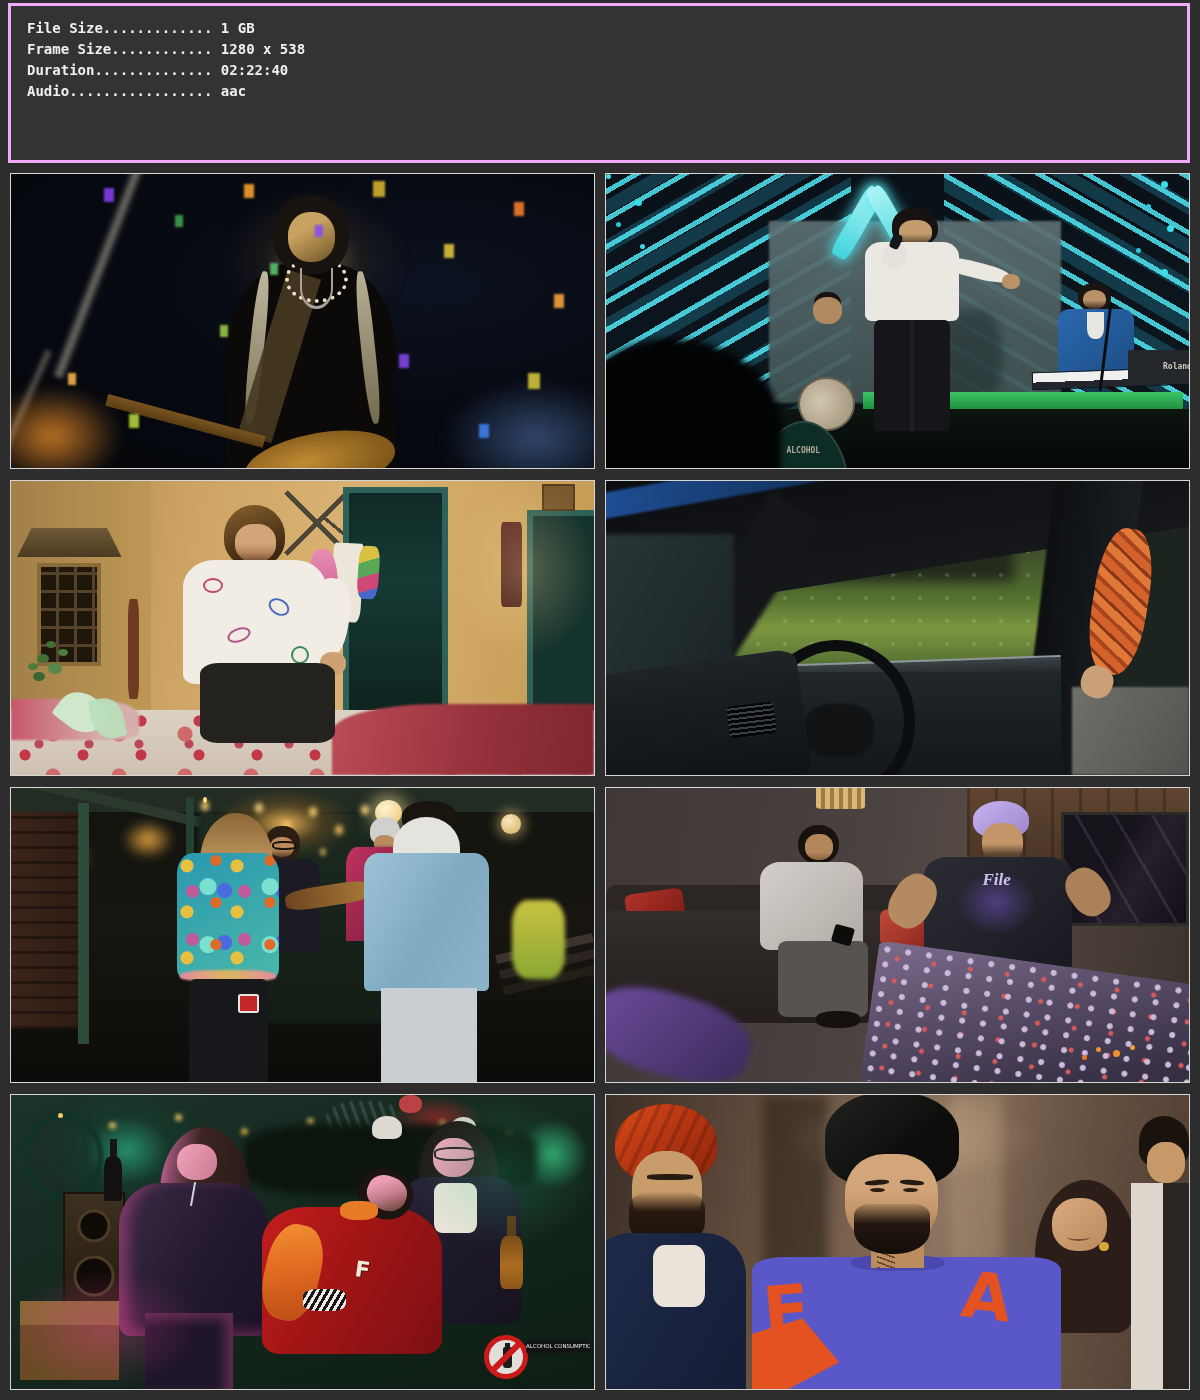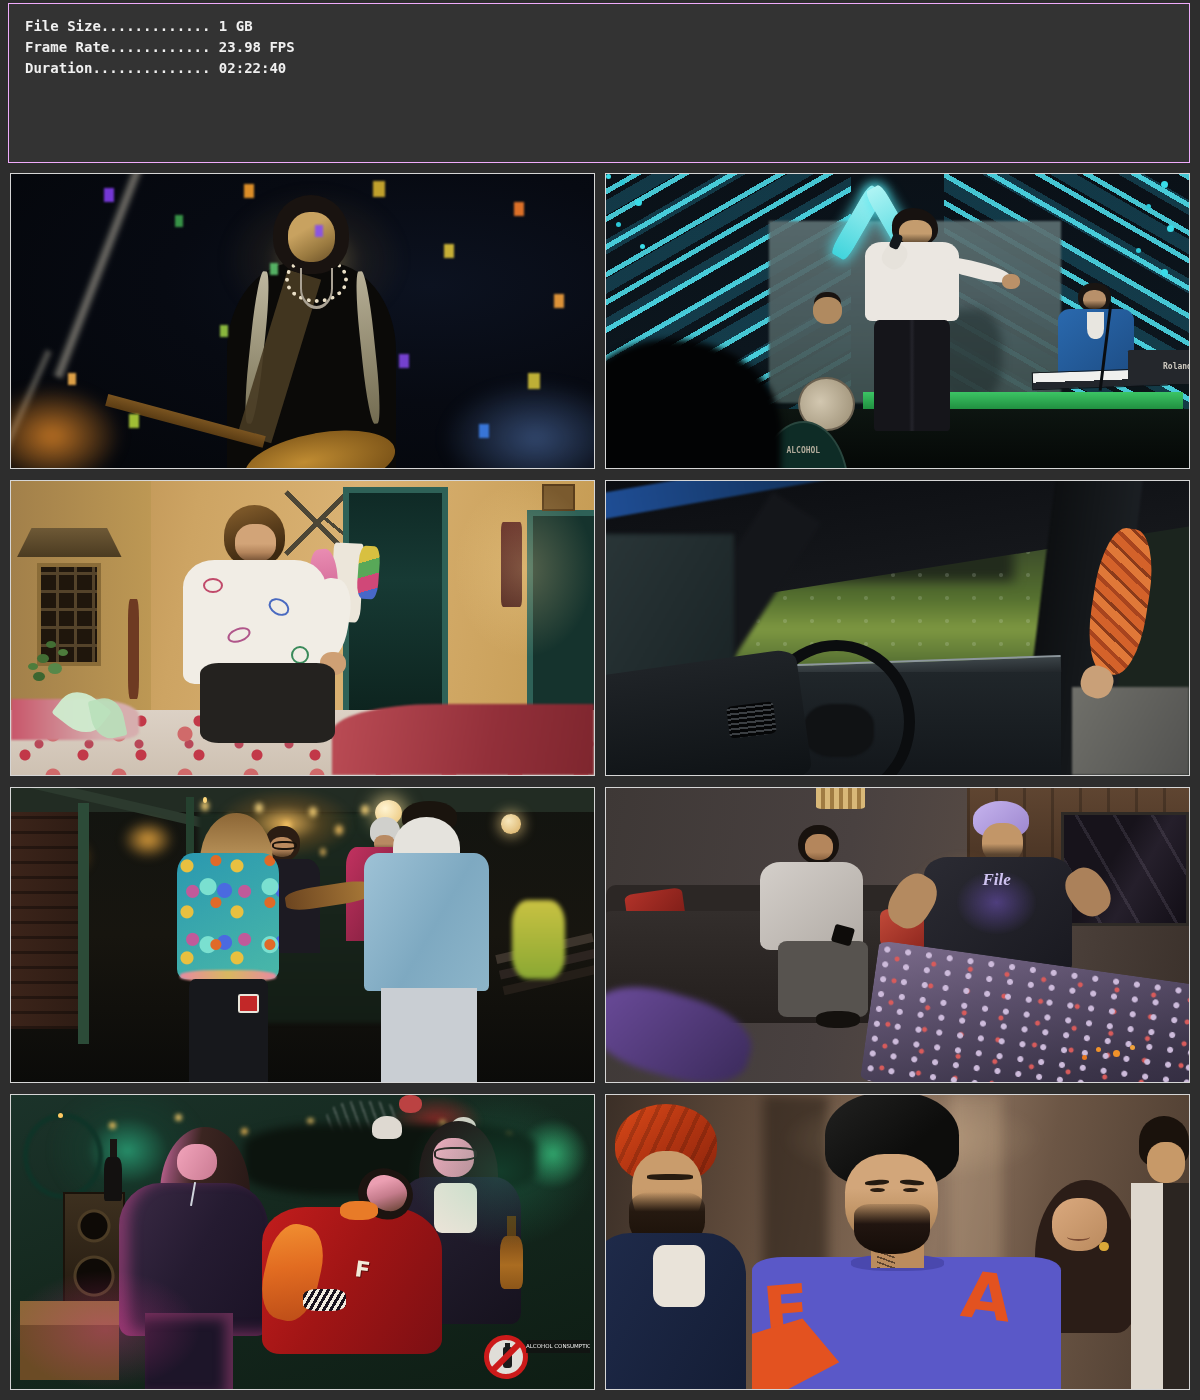--- a/index.html
+++ b/index.html
@@ -1,21 +1,21 @@
 <!DOCTYPE html>
 <html><head>
 <meta charset="utf-8">
 <style>
   html,body{margin:0;padding:0}
   body{position:relative;width:1200px;height:1400px;background:#2d2d2d;overflow:hidden;
        font-family:"DejaVu Sans Mono",monospace}
 
   
   #infoBox{position:absolute;left:8px;top:3px;width:1182px;height:160px;background:#333333;
-           border:1px solid #f0abfc;box-sizing:border-box;padding:12px 0 0 16px}
+           border:3px solid #f0abfc;box-sizing:border-box;padding:12px 0 0 16px}
   .iline{font-weight:bold;font-size:14px;line-height:21px;color:#f0f0f0;white-space:pre}
 
   
   #grid{position:absolute;left:10px;top:173px;display:grid;grid-template-columns:585px 585px;gap:11px 10px}
   .thumb{position:relative;width:585px;height:296px;border:1px solid #d6d6d6;box-sizing:border-box;
          overflow:hidden;background:#000}
   .sc{position:absolute;left:0;top:0;right:0;bottom:0}
   .sc div,.sc span{position:absolute}
   .ts{right:8px;bottom:5px;font-weight:bold;font-size:16px;letter-spacing:.5px;color:#ffffff;
       text-shadow:0 1px 2px #000,0 0 3px #000,1px 1px 1px #000;z-index:9}
@@ -470,22 +470,23 @@
   .s8-m3hair{left:91.5%;top:7%;width:8.5%;height:17%;background:#1a120c;border-radius:50% 50% 30% 30%}
   .s8-m3face{left:92.8%;top:16%;width:6.6%;height:14%;background:#c79968;border-radius:44%}
   .s8-m3body{left:90%;top:30%;width:10%;height:70%;
      background:linear-gradient(90deg,#ded7cd 0 55%,#2b2521 55%)}
 </style>
 </head>
 <body>
 
 <div id="infoBox">
   <div class="iline">File Size............. 1 GB</div>
-  <div class="iline">Frame Rate............ 23.98 FPS</div>
+  <div class="iline">Frame Size............ 1280 x 538</div>
   <div class="iline">Duration.............. 02:22:40</div>
+  <div class="iline">Audio................. aac</div>
 </div>
 
 <div id="grid">
 
   <div class="thumb">
     <div class="sc">
       <div class="s1-bg"></div>
       <div class="s1-glow"></div>
       <div class="s1-beam"></div>
       <div class="s1-beam2"></div>

